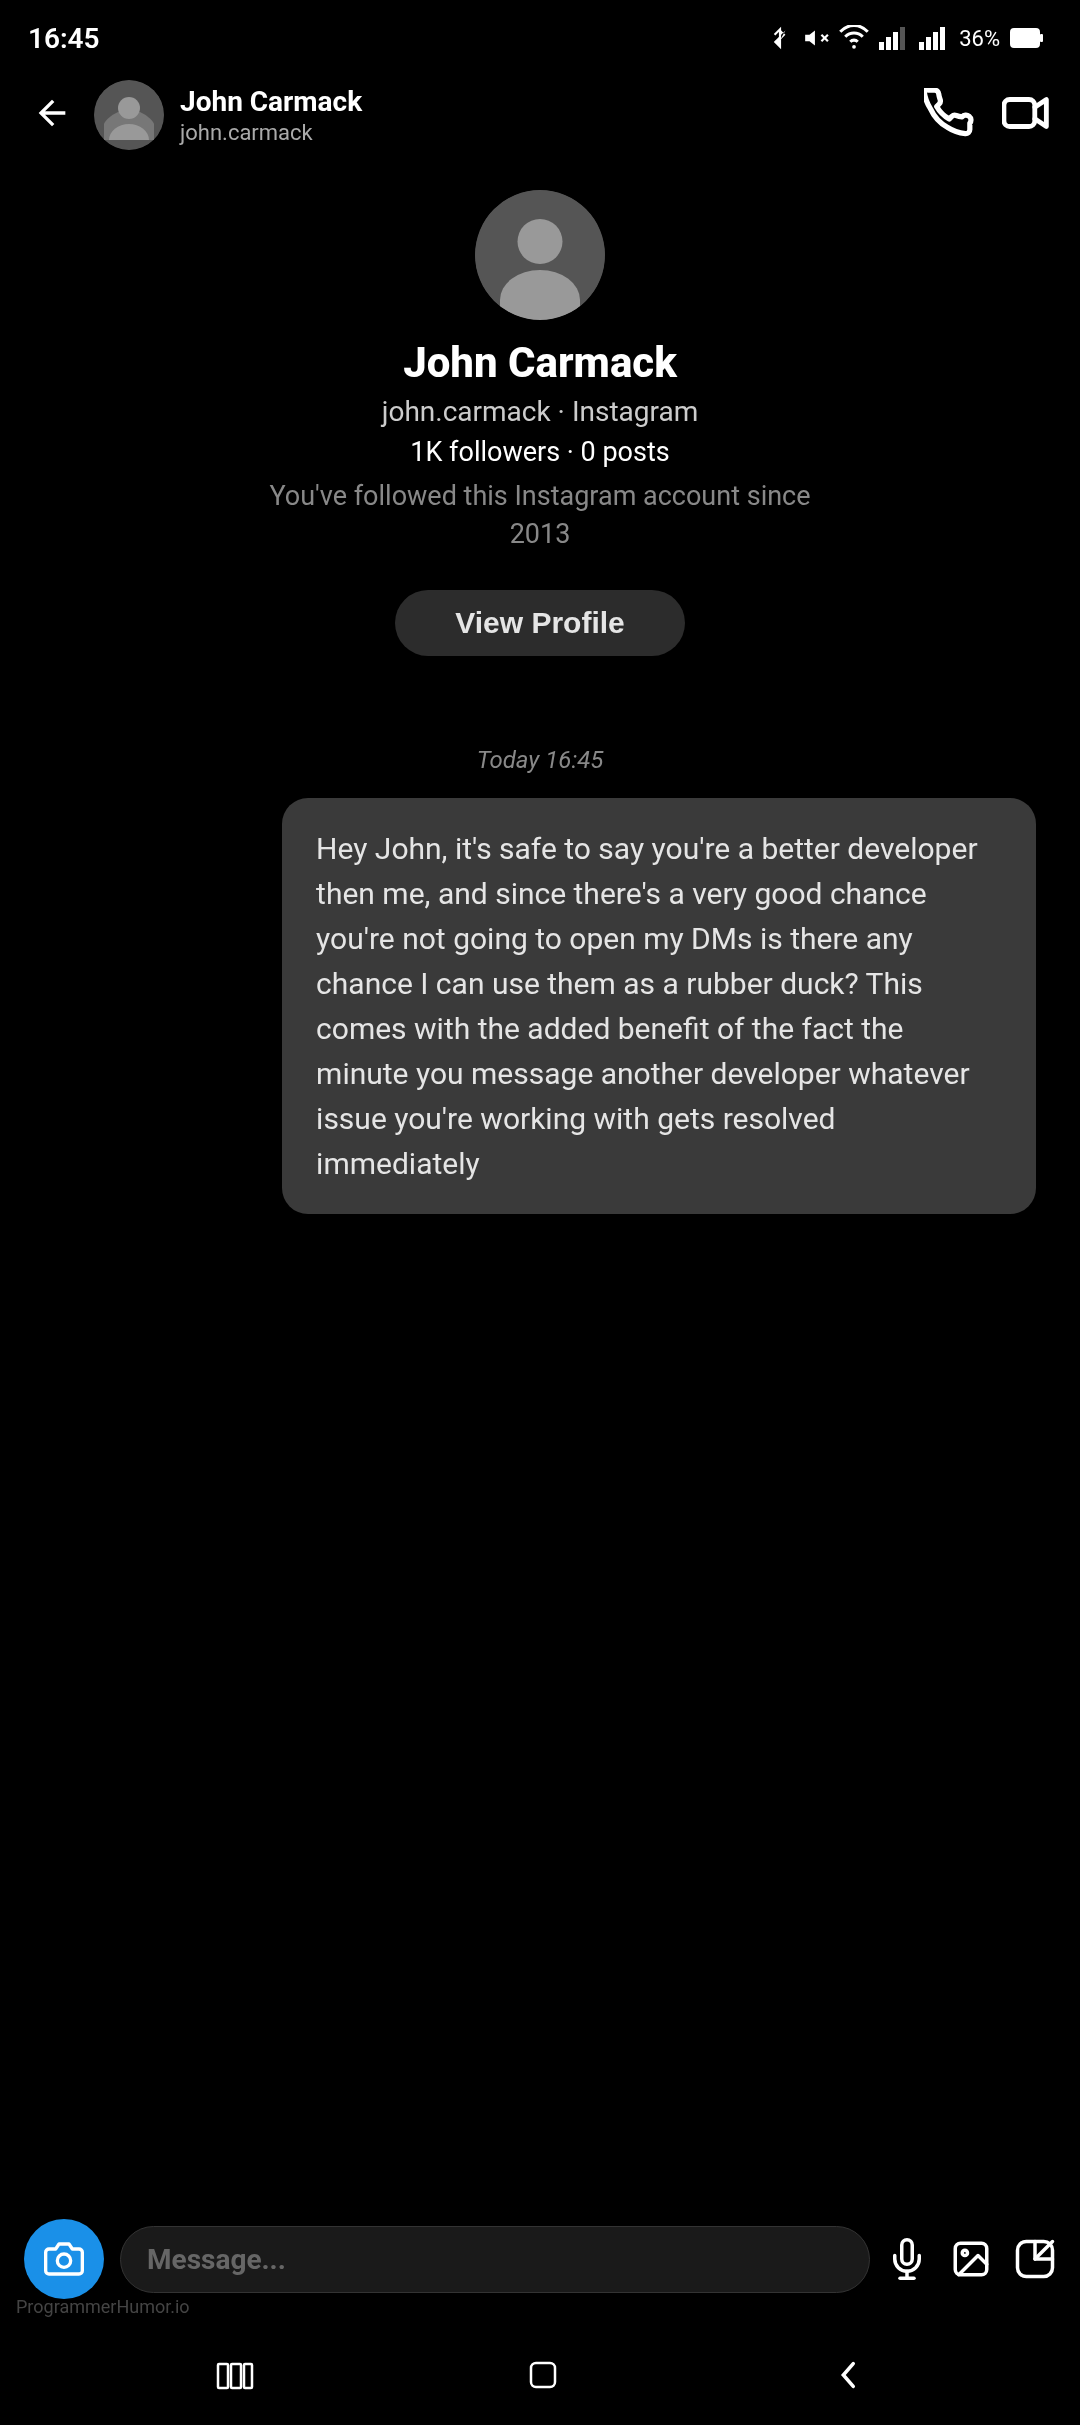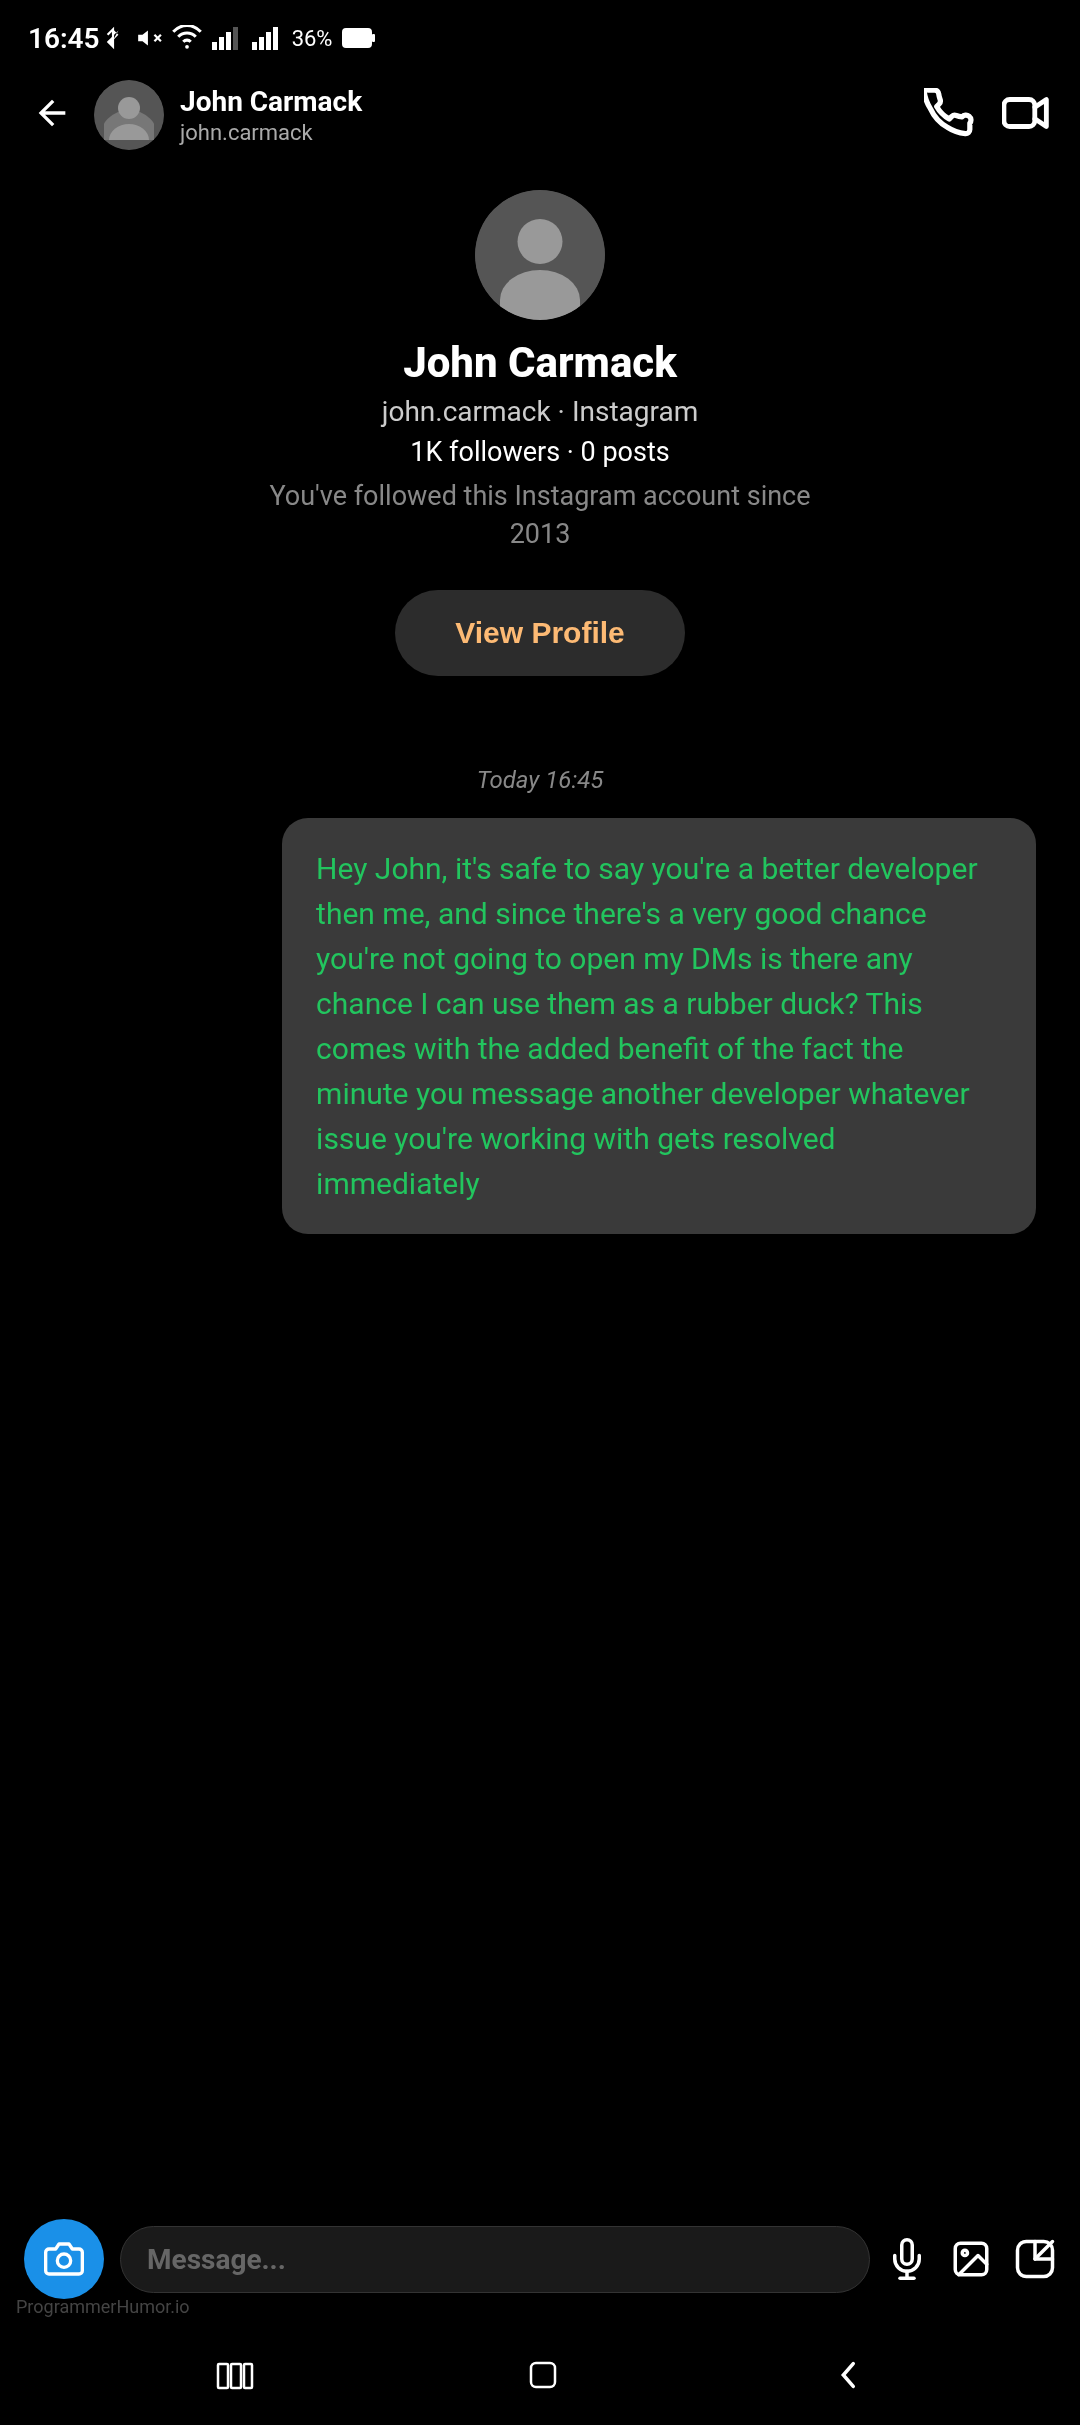--- a/index.html
+++ b/index.html
@@ -11,22 +11,23 @@
       font-family: -apple-system, BlinkMacSystemFont, 'Segoe UI', Roboto, sans-serif;
       width: 1080px;
       min-height: 2425px;
       position: relative;
       overflow-x: hidden;
     }
 
     
     .status-bar {
       display: flex;
-      align-items: center;
-      padding: 16px 12px 10px 28px;
+      justify-content: space-between;
+      align-items: center;
+      padding: 16px 36px 10px 28px;
       height: 70px;
     }
 
     .status-time {
       font-size: 28px;
       font-weight: 600;
       color: #fff;
     }
 
     .status-icons {
@@ -195,24 +196,24 @@
     .profile-follow-info {
       font-size: 27px;
       color: #888;
       line-height: 1.4;
       margin-bottom: 36px;
       max-width: 600px;
     }
 
     .view-profile-btn {
       background: #2c2c2c;
-      color: #fdba74;
+      color: #e5e5e5;
       border: none;
       border-radius: 50px;
-      padding: 26px 60px;
+      padding: 16px 60px;
       font-size: 30px;
       font-weight: 700;
       cursor: pointer;
       display: block;
     }
 
     
     .messages-area {
       padding: 20px 24px;
       flex: 1;
@@ -230,21 +231,21 @@
       max-width: 76%;
       border-radius: 26px;
       padding: 28px 34px;
       margin-bottom: 14px;
       font-size: 30px;
       line-height: 1.5;
     }
 
     .message-sent {
       background: #3a3a3a;
-      color: #22c55e;
+      color: #e5e5e5;
       margin-left: auto;
     }
 
     
     .messages-container {
       display: flex;
       flex-direction: column;
       padding: 0 20px;
     }
 

